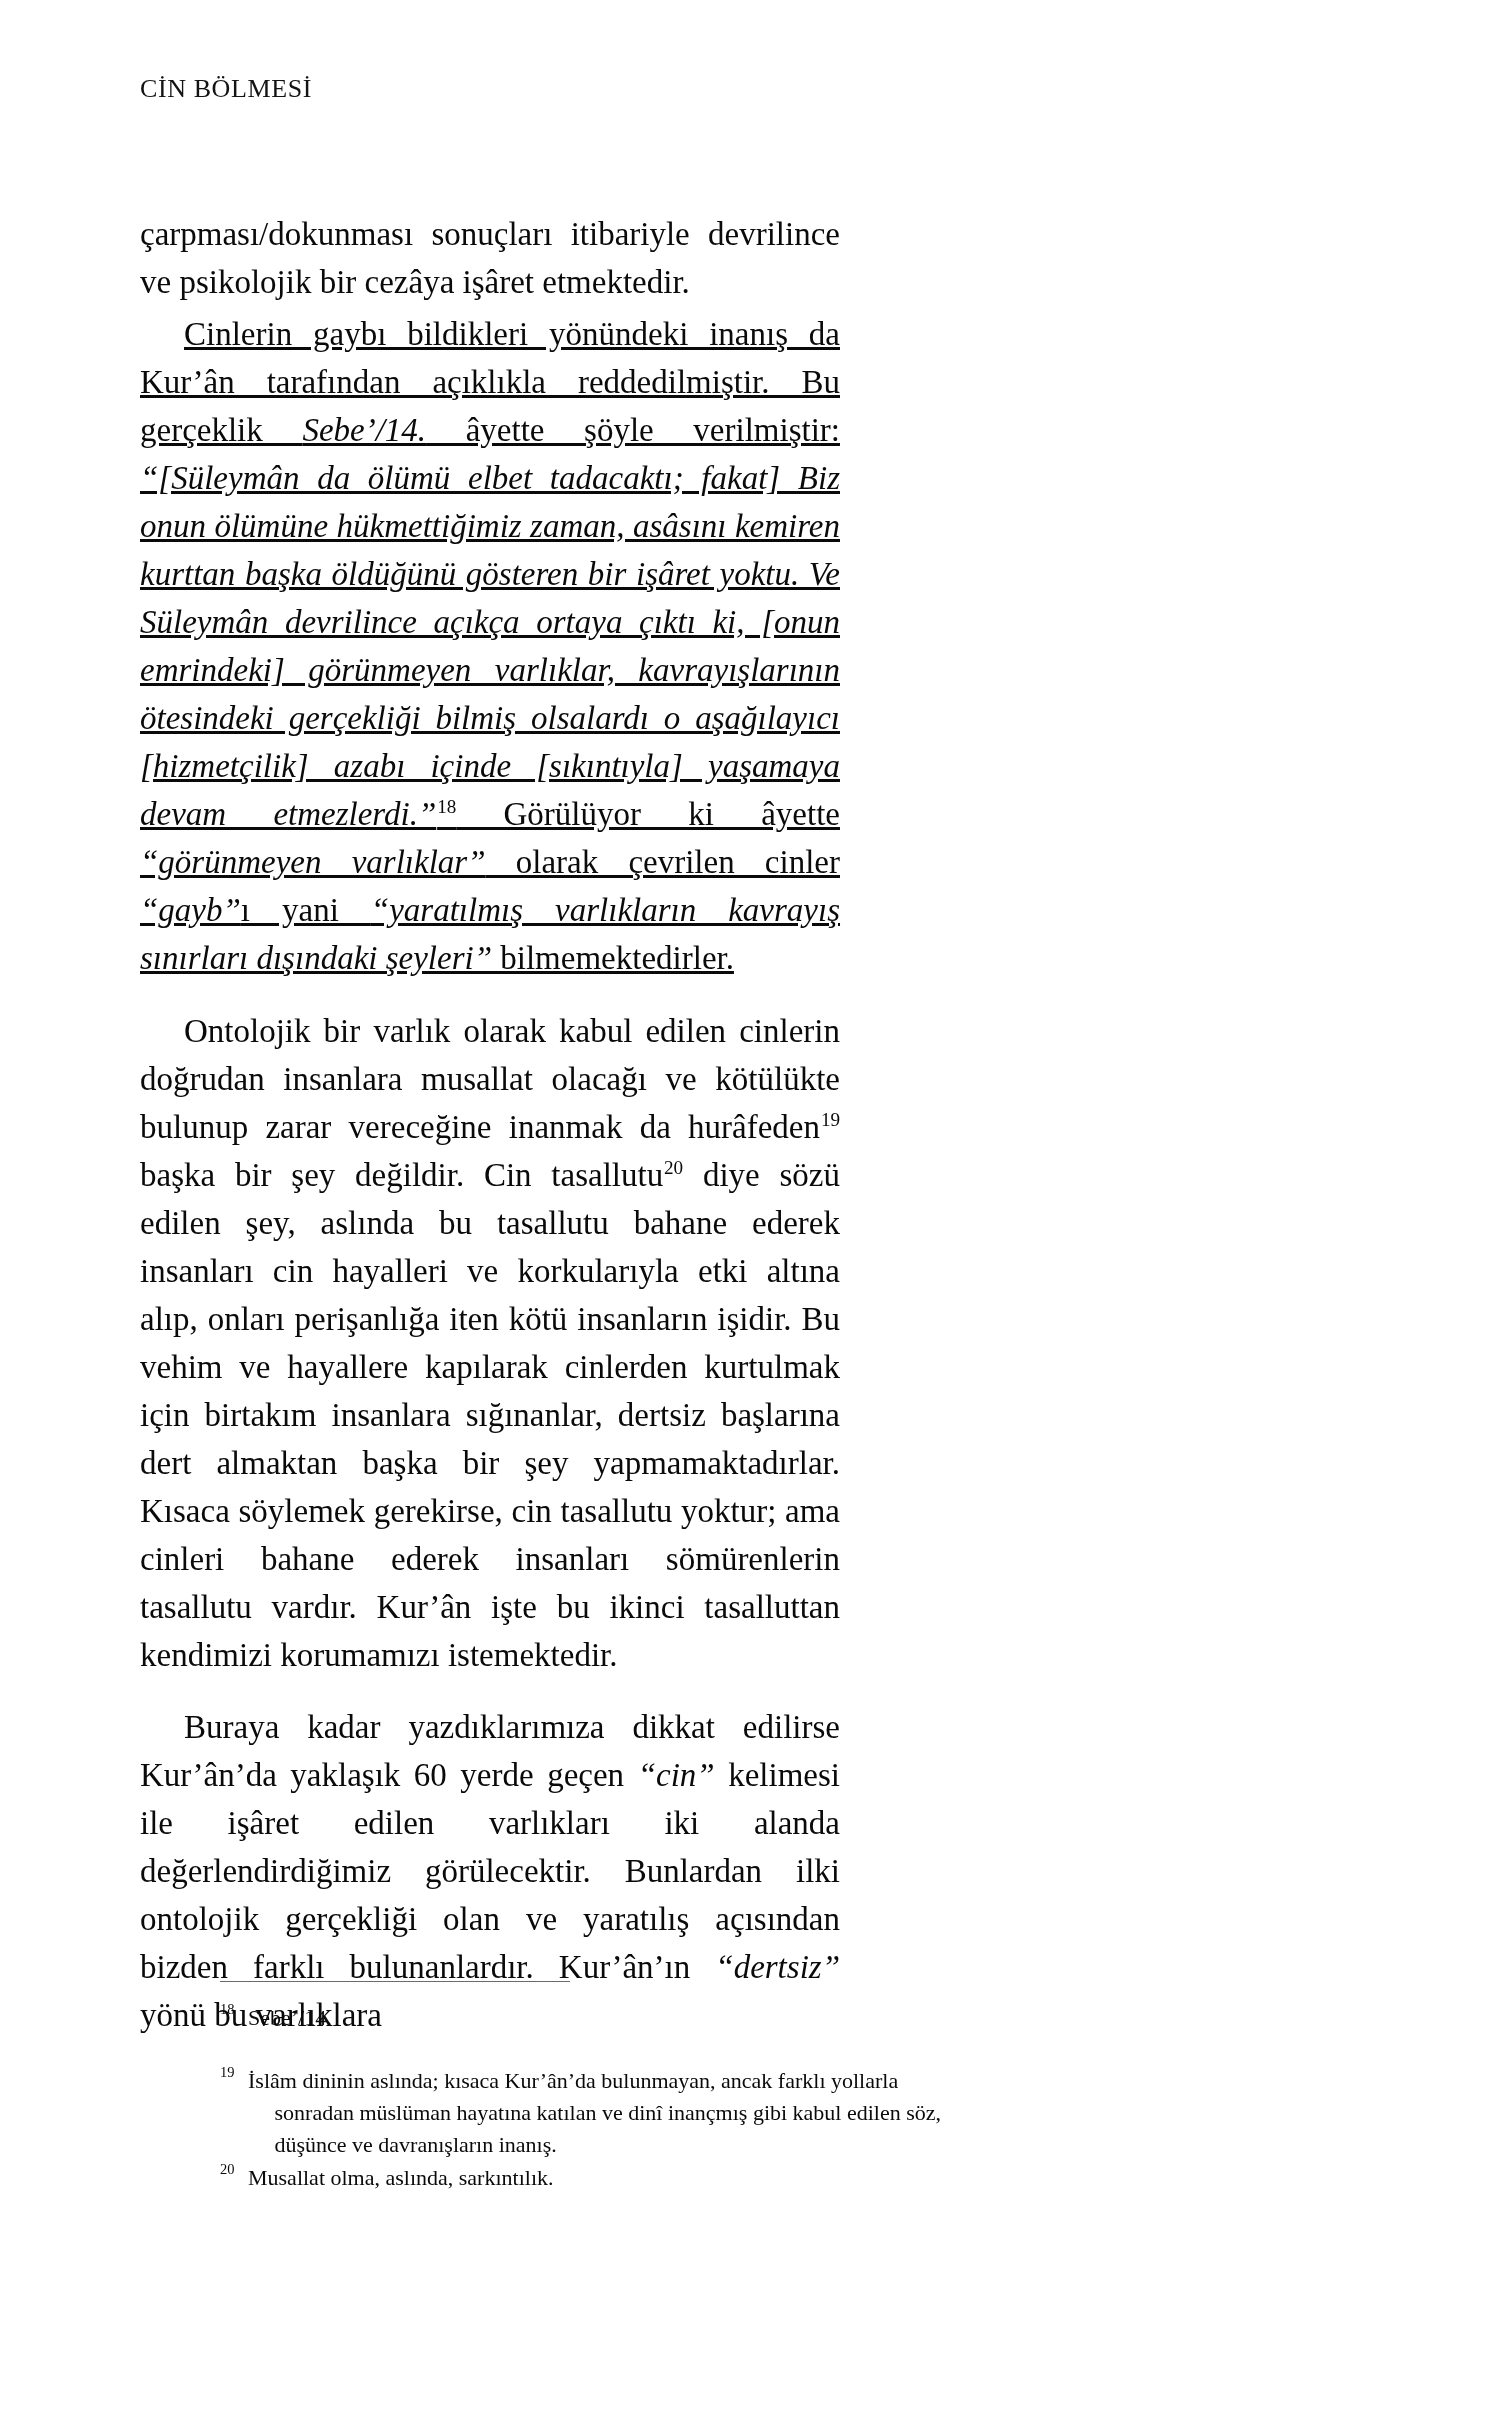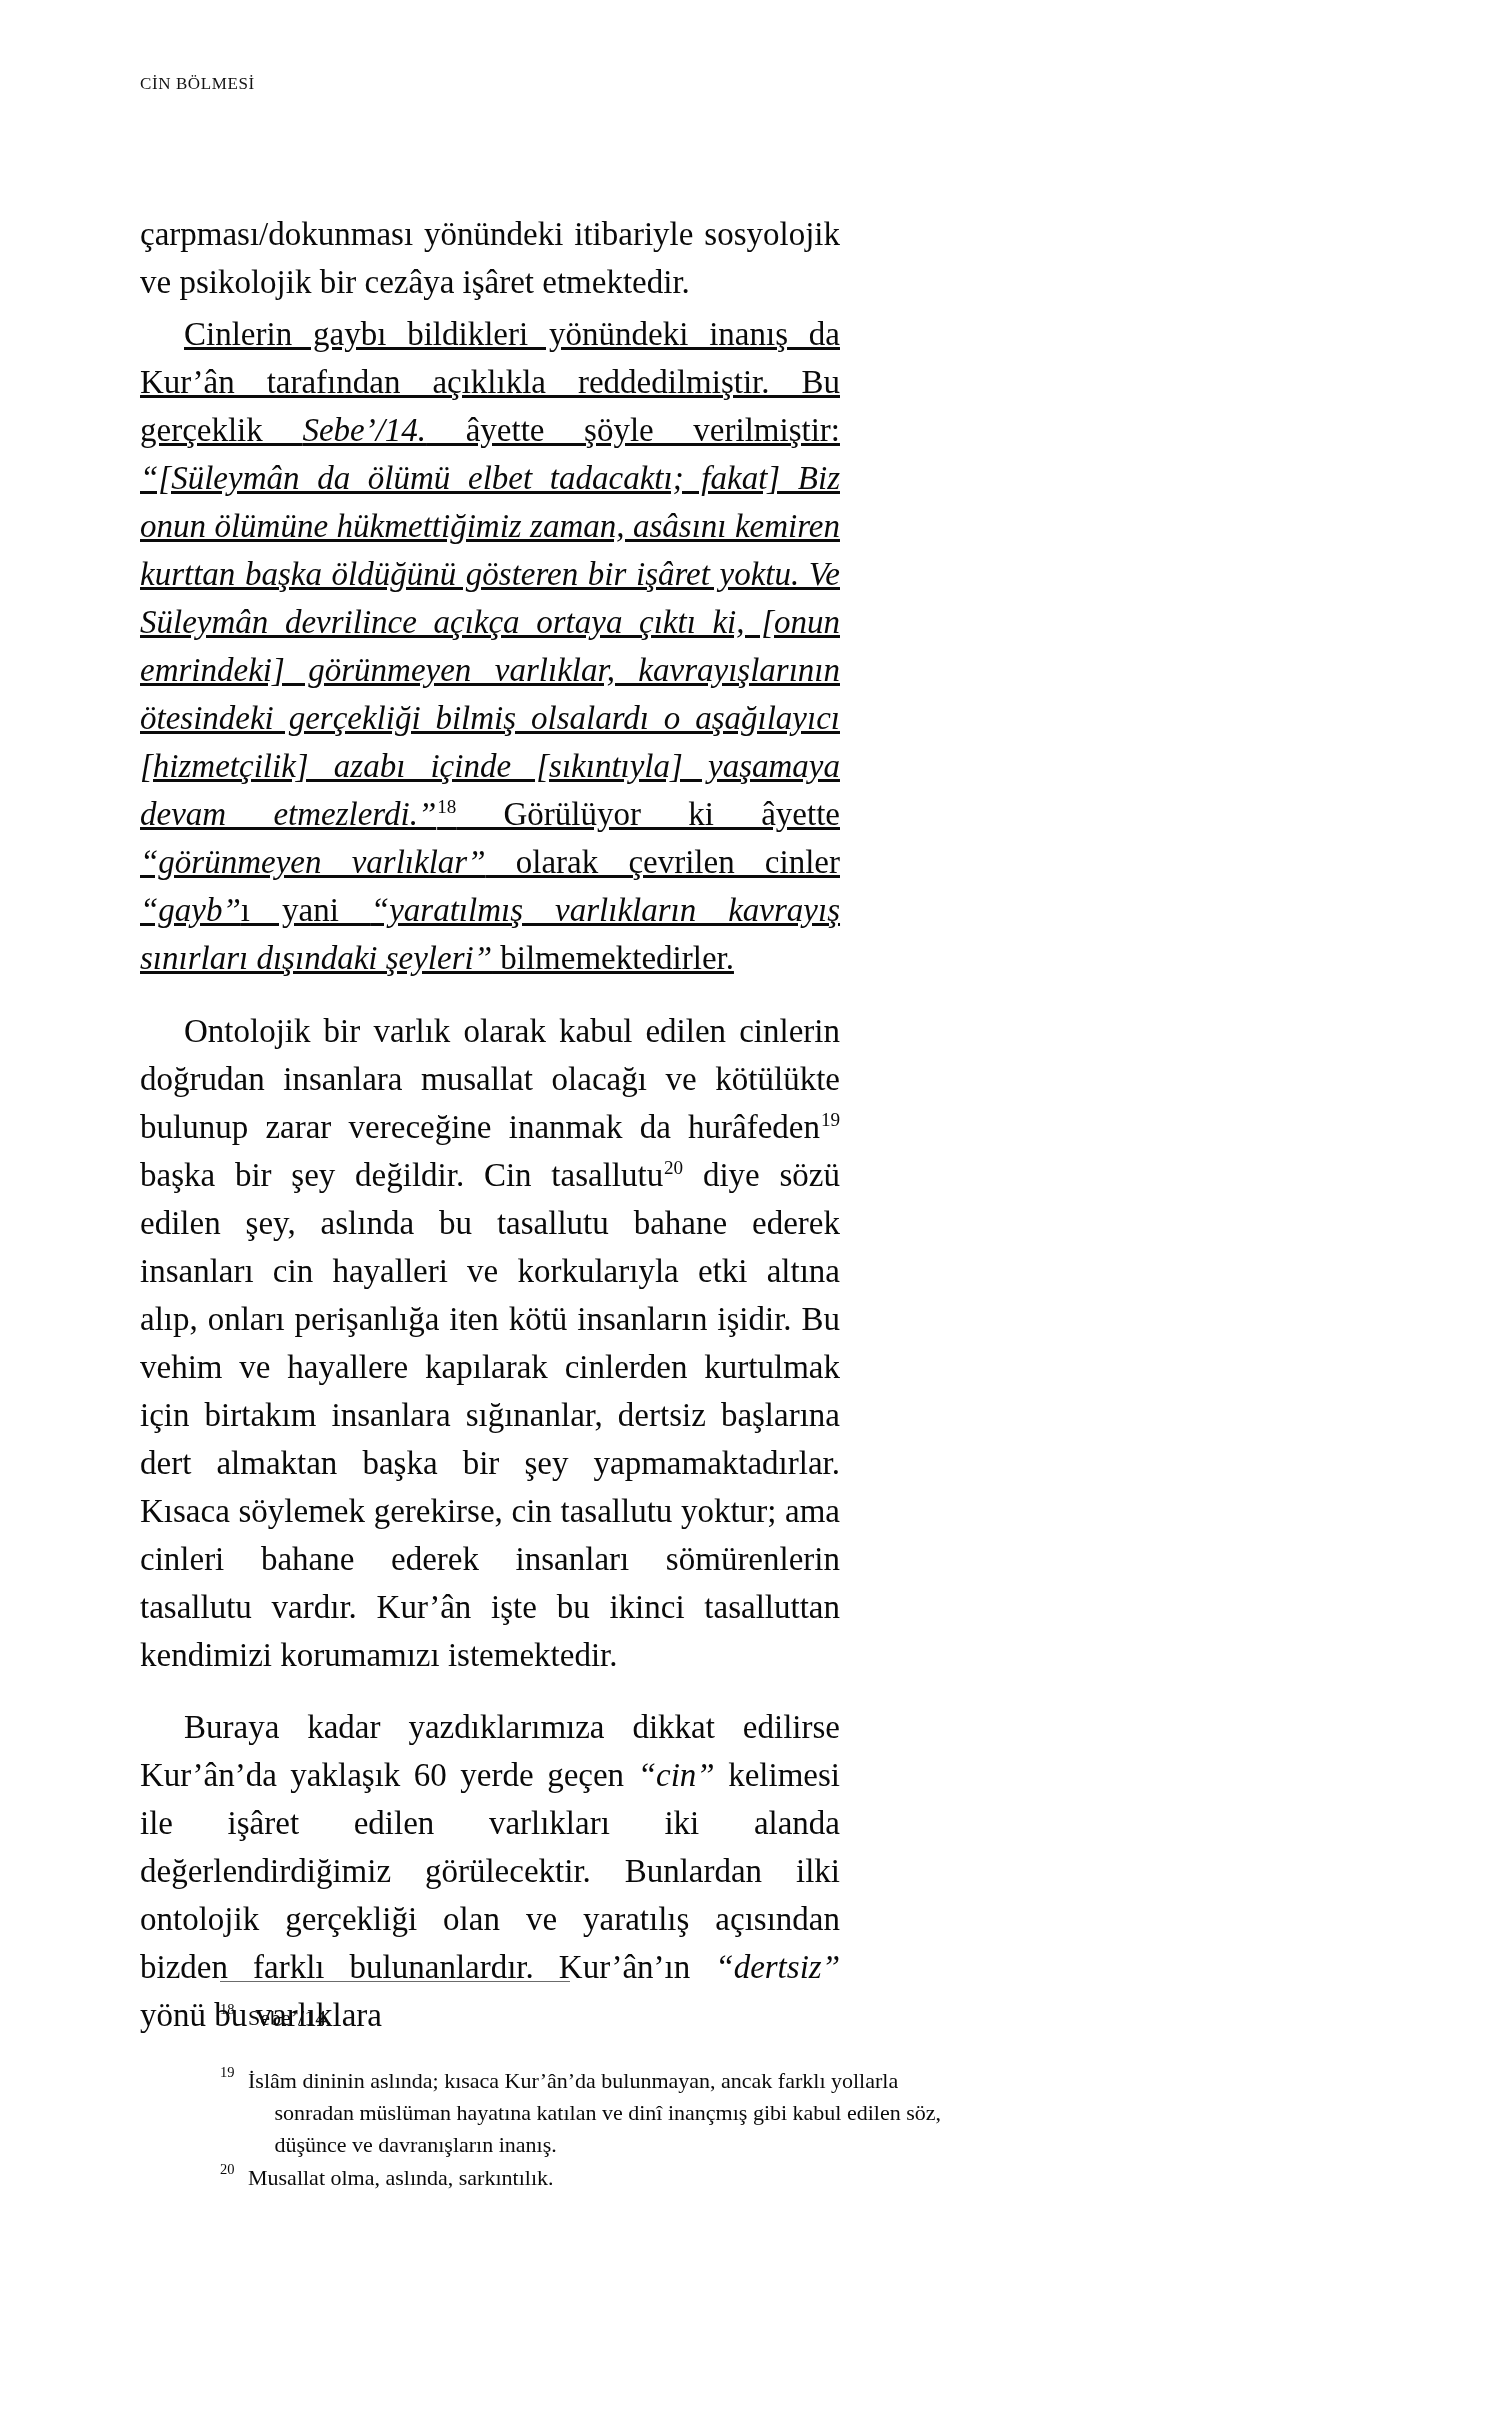--- a/index.html
+++ b/index.html
@@ -23,21 +23,21 @@
     height: 2413px;
     box-sizing: border-box;
   }
 
   
   .running-header {
     position: absolute;
     left: 140px;
     top: 74px;
     width: 1230px;
-    font-size: 17px;
+    font-size: 26px;
     letter-spacing: 0.6px;
     font-variant: normal;
     color: #131313;
     white-space: nowrap;
   }
 
   
   .textcolumn {
     position: absolute;
     left: 140px;
@@ -131,21 +131,21 @@
 </head>
 <body>
 
 <div class="page">
 
   <div class="running-header">CİN BÖLMESİ</div>
 
   <div class="textcolumn">
 
     <p class="para">
-      <span>çarpması/dokunması yönündeki itibariyle sosyolojik ve psikolojik bir cezâya işâret etmektedir.</span>
+      <span>çarpması/dokunması sonuçları itibariyle devrilince ve psikolojik bir cezâya işâret etmektedir.</span>
     </p>
 
     <p class="para indented">
       <span>Cinlerin gaybı bildikleri yönündeki inanış da Kur’ân tarafından açıklıkla reddedilmiştir. Bu gerçeklik </span><i>Sebe’/14.</i><span> âyette şöyle verilmiştir: </span><i>“[Süleymân da ölümü elbet tadacaktı; fakat] Biz onun ölümüne hükmettiğimiz zaman, asâsını kemiren kurttan başka öldüğünü gösteren bir işâret yoktu. Ve Süleymân devrilince açıkça ortaya çıktı ki, [onun emrindeki] görünmeyen varlıklar, kavrayışlarının ötesindeki gerçekliği bilmiş olsalardı o aşağılayıcı [hizmetçilik] azabı içinde [sıkıntıyla] yaşamaya devam etmezlerdi.”</i><sup class="fn">18</sup><span> Görülüyor ki âyette </span><i>“görünmeyen varlıklar”</i><span> olarak çevrilen cinler </span><i>“gayb”</i><span>ı yani </span><i>“yaratılmış varlıkların kavrayış sınırları dışındaki şeyleri”</i><span> bilmemektedirler.</span>
     </p>
 
     <div class="block-gap"></div>
 
     <p class="para indented">
       <span>Ontolojik bir varlık olarak kabul edilen cinlerin doğrudan insanlara musallat olacağı ve kötülükte bulunup zarar vereceğine inanmak da hurâfeden</span><sup class="fn">19</sup><span> başka bir şey değildir. Cin tasallutu</span><sup class="fn">20</sup><span> diye sözü edilen şey, aslında bu tasallutu bahane ederek insanları cin hayalleri ve korkularıyla etki altına alıp, onları perişanlığa iten kötü insanların işidir. Bu vehim ve hayallere kapılarak cinlerden kurtulmak için birtakım insanlara sığınanlar, dertsiz başlarına dert almaktan başka bir şey yapmamaktadırlar. Kısaca söylemek gerekirse, cin tasallutu yoktur; ama cinleri bahane ederek insanları sömürenlerin tasallutu vardır. Kur’ân işte bu ikinci tasalluttan kendimizi korumamızı istemektedir.</span>

